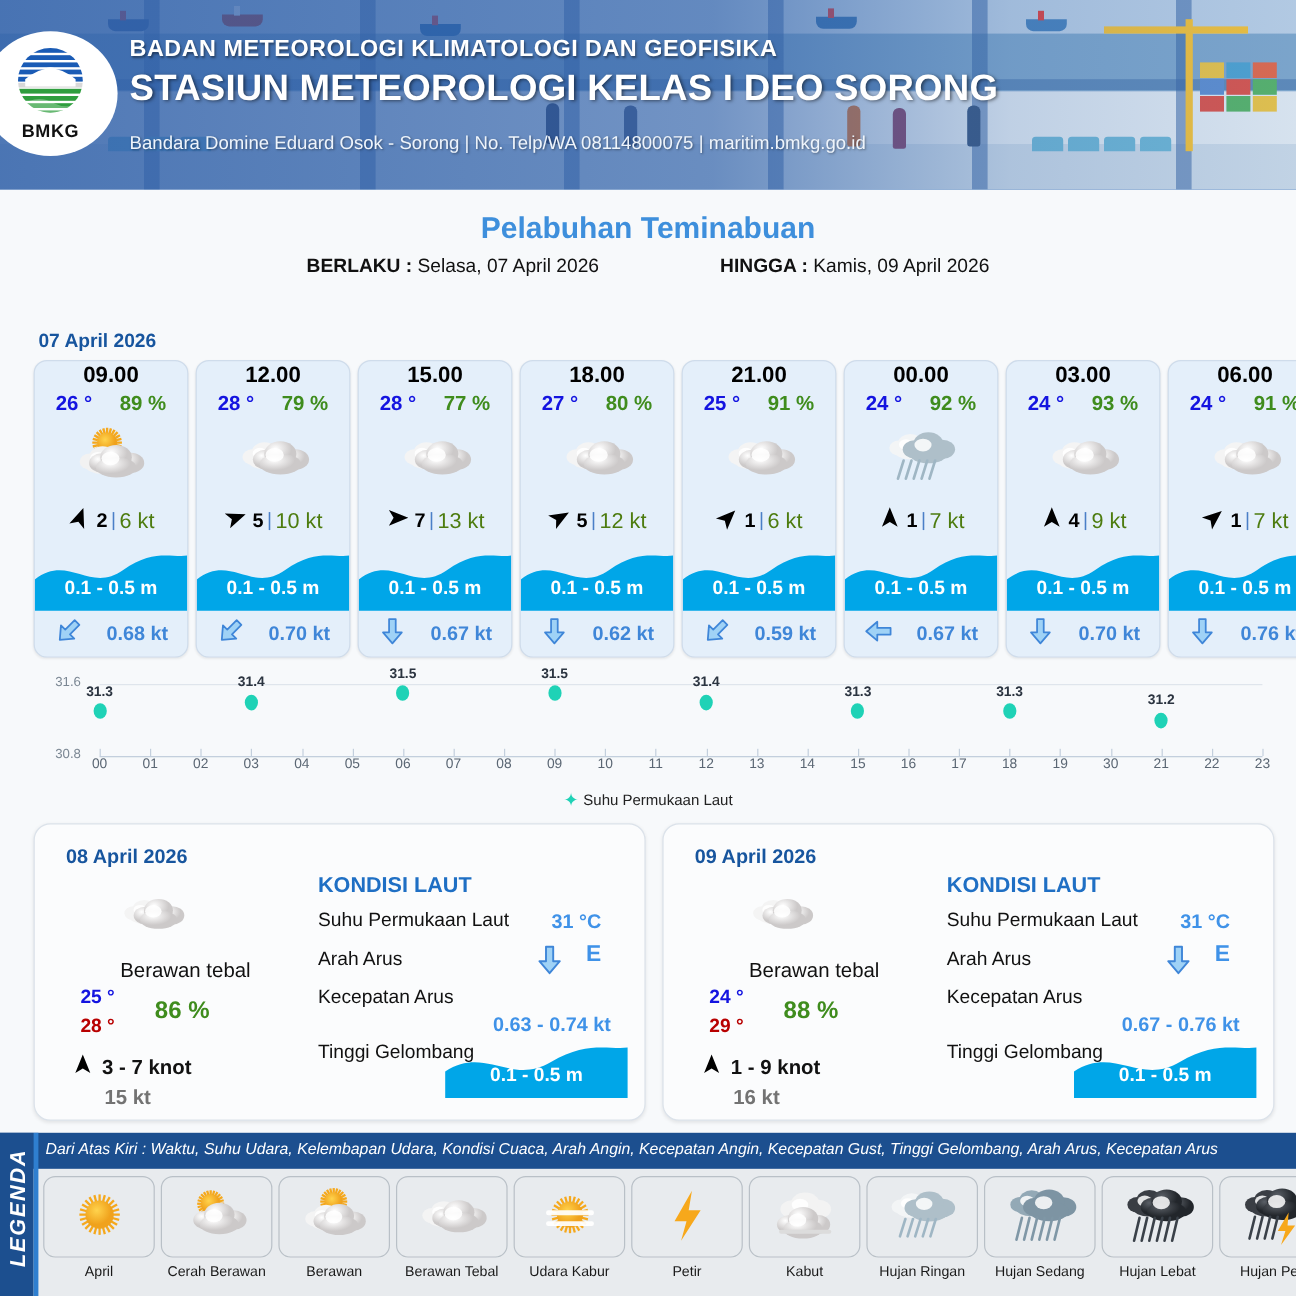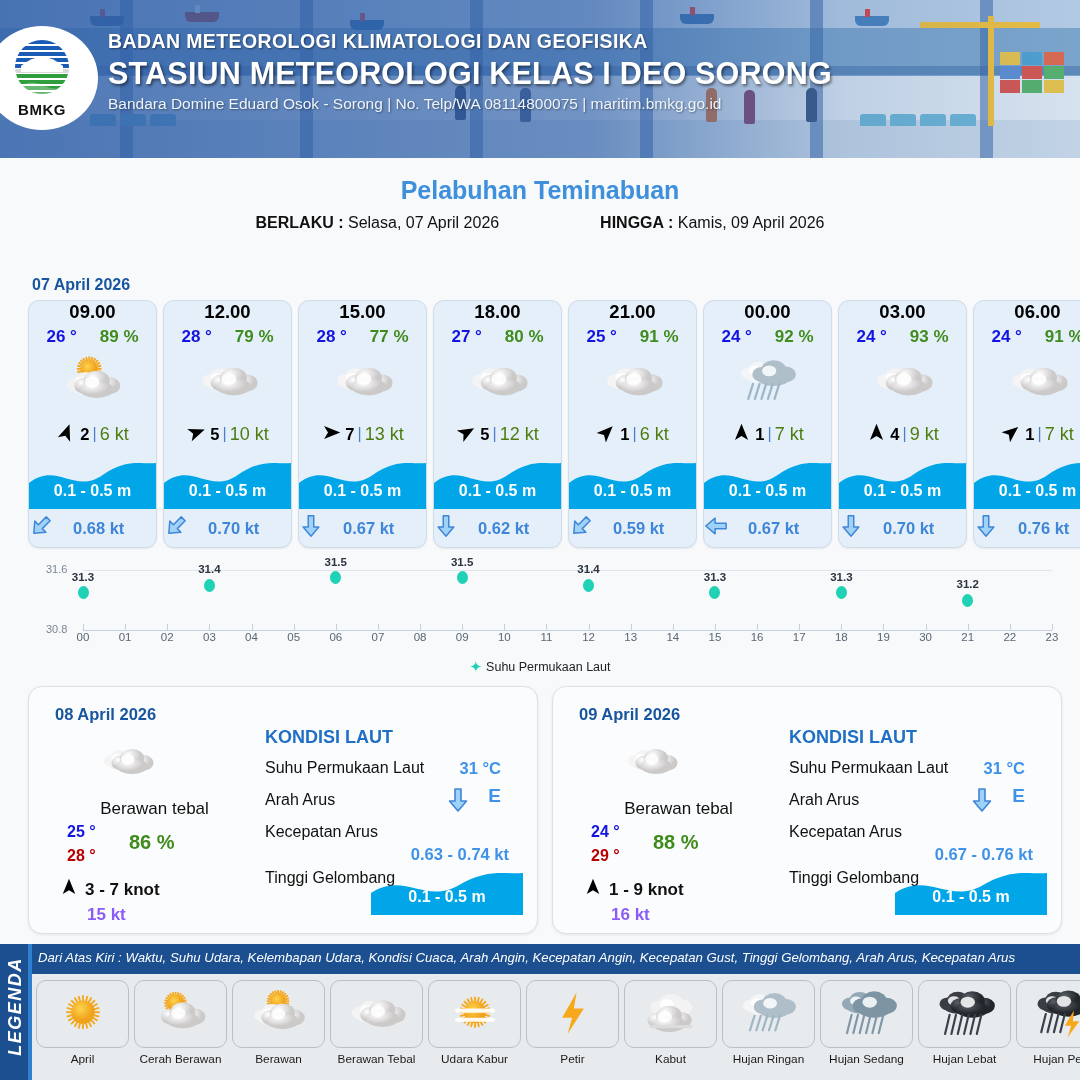--- a/index.html
+++ b/index.html
@@ -42,21 +42,21 @@
     flex-direction:column; z-index:5;
   }
   .logo-mark { width:62px; height:62px; position:relative; }
   .logo-txt { font-size:15px; font-weight:bold; letter-spacing:.5px; color:#111; margin-top:1px;}
 
   .hdr-text { position:absolute; left:108px; top:30px; z-index:6; }
   .h-line1 { color:#fff; font-size:19.5px; font-weight:bold; letter-spacing:.4px;
              text-shadow:1px 1px 2px rgba(0,0,0,.45); }
   .h-line2 { color:#fff; font-size:30.5px; font-weight:bold; letter-spacing:.2px; margin-top:3px;
              text-shadow:1.5px 1.5px 3px rgba(0,0,0,.5); }
-  .h-line3 { color:#eef4fb; font-size:15.5px; margin-top:4px; text-shadow:1px 1px 2px rgba(0,0,0,.4); }
+  .h-line3 { color:#eef4fb; font-size:15.5px; margin-top:20px; text-shadow:1px 1px 2px rgba(0,0,0,.4); }
 
   
   .title-wrap { text-align:center; padding-top:14px; }
   .t-main { font-size:35px; font-weight:bold; color:#1f6fc4; letter-spacing:.6px;
             text-shadow:1px 1px 0 #cfe0f0; }
   .t-sub  { font-size:25px; font-weight:bold; color:#3e8fdc; margin-top:4px; }
   .t-dates { margin-top:9px; font-size:16px; color:#111; }
   .t-dates .lbl { font-weight:bold; }
   .t-dates .gap { display:inline-block; width:92px; }
 
@@ -78,21 +78,21 @@
   .c-icon { height:66px; display:flex; align-items:center; justify-content:center; margin-top:2px; }
   .c-wind { display:flex; align-items:center; justify-content:center; gap:3px; height:34px; margin-top:2px; }
   .c-wdir { font-size:16.5px; font-weight:bold; color:#000; }
   .c-bar  { font-size:16px; color:#4a7fc7; }
   .c-wspd { font-size:18px; font-weight:normal; color:#4d7c0f; }
   .wave-box { position:absolute; left:0; bottom:38px; width:100%; height:66px; }
   .wave-box svg { position:absolute; left:0; bottom:0; width:100%; height:66px; display:block;}
   .wave-txt { position:absolute; left:0; bottom:9px; width:100%; text-align:center;
               font-size:16px; font-weight:bold; color:#fff; }
   .c-cur { position:absolute; left:0; bottom:4px; width:100%;
-           display:flex; align-items:center; gap:20px; height:30px; }
+           display:flex; align-items:center; justify-content:center; gap:20px; height:30px; }
   .c-cur-val { font-size:16.5px; font-weight:bold; color:#3f86d8; }
 
   
   .chart { position:absolute; left:28px; top:558px; width:1024px; height:120px; }
   .chart .gl { position:absolute; left:55px; width:969px; height:1px; background:#dfe5ec; }
   .chart .ytick { position:absolute; left:18px; font-size:11px; color:#7b8793; }
   .chart .xaxis { position:absolute; left:55px; top:72px; width:969px; height:1px; background:#c3cfdd; }
   .chart .xt { position:absolute; top:73px; width:26px; text-align:center; font-size:11.5px; color:#5a6673; }
   .chart .xtk { position:absolute; top:66px; width:1px; height:6px; background:#c3cfdd; }
   .chart .pt { position:absolute; width:11px; height:13px; border-radius:50%; background:#1fd2b6; }
@@ -108,21 +108,21 @@
   .p-date { position:absolute; left:26px; top:18px; font-size:16.5px; font-weight:bold; color:#17559e; }
   .p-icon { position:absolute; left:58px; top:48px; width:80px; height:54px; }
   .p-cond { position:absolute; left:18px; top:112px; width:215px; text-align:center;
             font-size:17px; color:#111; }
   .p-tt { position:absolute; left:38px; top:136px; }
   .p-tmin { font-size:16px; font-weight:bold; color:#1414e0; }
   .p-tmax { font-size:16px; font-weight:bold; color:#b80000; margin-top:6px; }
   .p-hum { position:absolute; left:100px; top:144px; font-size:20px; font-weight:bold; color:#3f8c1d; }
   .p-wind { position:absolute; left:30px; top:190px; display:flex; align-items:center; gap:6px;
             font-size:17px; font-weight:bold; color:#111; }
-  .p-gust { position:absolute; left:58px; top:218px; font-size:17px; font-weight:bold; color:#8b5cf6; }
+  .p-gust { position:absolute; left:58px; top:218px; font-size:17px; font-weight:bold; color:#737373; }
   .p-sea-title { position:absolute; left:236px; top:40px; font-size:18px; font-weight:bold; color:#1f6fc4; }
   .p-rowlbl { position:absolute; left:236px; font-size:16px; color:#111; }
   .p-rowval { position:absolute; font-size:16.5px; font-weight:bold; color:#3f92e8; }
   .p-wavebox { position:absolute; right:14px; bottom:18px; width:152px; height:58px; }
   .p-wavebox svg { position:absolute; inset:0; width:100%; height:100%; }
   .p-wavetxt { position:absolute; left:0; bottom:9px; width:100%; text-align:center;
                font-size:16px; font-weight:bold; color:#fff; }
 
   
   .legend { position:absolute; left:0; top:944px; width:1080px; height:136px;

